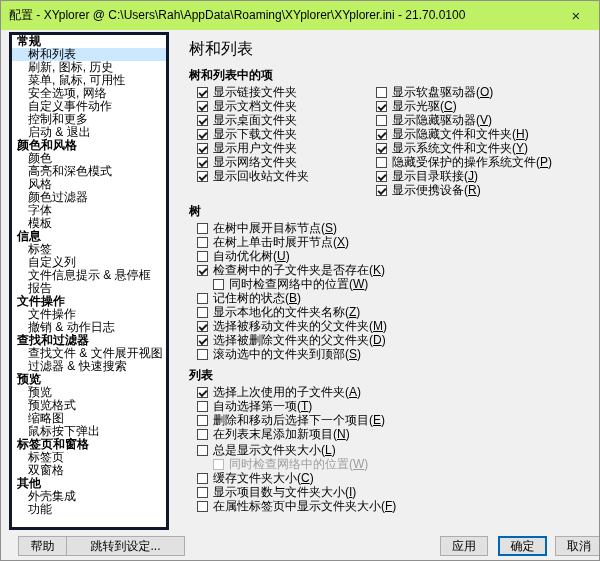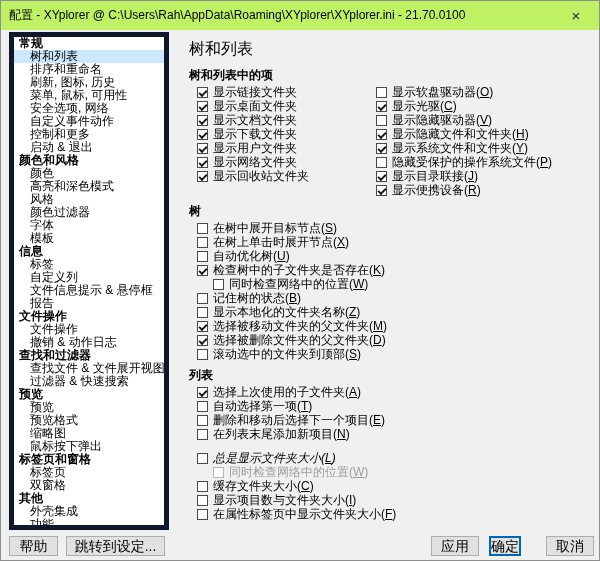--- a/index.html
+++ b/index.html
@@ -32,21 +32,21 @@
     display: flex; align-items: center; justify-content: center;
     font-size: 15px; color: #222;
     cursor: default;
   }
   
   .listbox {
     position: absolute;
     left: 8px; top: 31px;
     width: 160px; height: 498px;
     background: #fff;
-    border: 5px solid #0f172a;
+    border: 3px solid #0f172a;
     overflow: hidden;
   }
   .lb-item {
     height: 13px; line-height: 13px;
     padding-left: 16px;
     white-space: nowrap;
     font-size: 12px;
   }
   .lb-header { font-weight: bold; padding-left: 5px; }
   .lb-item.selected { background: #cce8ff; }
@@ -60,21 +60,21 @@
   .sec-header { font-weight: bold; height: 14px; margin-bottom: 4px; }
   .cols { display: flex; padding-left: 8px; }
   .col-left { width: 179px; }
   .rows { padding-left: 8px; }
   .cb-row {
     display: flex; align-items: center;
     height: 14px;
     white-space: nowrap;
   }
   .cb-row.indent { padding-left: 16px; }
-  .cb-row.gap { margin-top: 10px; font-style: italic; }
+  .cb-row.gap { margin-top: 2px; }
   .cb {
     width: 11px; height: 11px;
     background: #fff;
     border: 1px solid #494949;
     margin-right: 5px;
     position: relative;
     flex: 0 0 11px;
   }
   .cb.checked::after {
     content: "";
@@ -87,48 +87,48 @@
   }
   .cb-row.disabled { color: #9d9d9d; }
   .cb-row.disabled .cb { border-color: #b9b9b9; }
   
   .btn {
     position: absolute;
     top: 535px;
     height: 20px;
     background: #e1e1e1;
     border: 1px solid #adadad;
-    font-size: 14px;
+    font-size: 12px;
     font-family: inherit;
     text-align: center;
     padding: 0;
     line-height: 17px;
+    margin-left: 9px;
   }
   .btn.default { border: 2px solid #0067b8; line-height: 15px; }
   #btn-help   { left: 8px;  width: 49px; }
-  #btn-jump   { left: 65px; width: 99px; }
+  #btn-jump   { left: 56px; width: 119px; }
   #btn-apply  { left: 430px; width: 48px; }
-  #btn-ok     { left: 488px; width: 32px; }
+  #btn-ok     { left: 488px; width: 49px; }
   #btn-cancel { left: 545px; width: 48px; }
   u { text-decoration: underline; }
 </style>
 </head>
 <body>
 
 <div class="window">
 
   <div class="titlebar">
     <span class="titlebar-text">配置 - XYplorer @ C:\Users\Rah\AppData\Roaming\XYplorer\XYplorer.ini - 21.70.0100</span>
     <span class="close-btn">×</span>
   </div>
 
   <div class="listbox" id="sidebar-list">
       <div class="lb-item lb-header">常规</div>
       <div class="lb-item selected">树和列表</div>
-      <div class="lb-item">排序和重命名</div>
       <div class="lb-item">刷新, 图标, 历史</div>
       <div class="lb-item">菜单, 鼠标, 可用性</div>
       <div class="lb-item">安全选项, 网络</div>
       <div class="lb-item">自定义事件动作</div>
       <div class="lb-item">控制和更多</div>
       <div class="lb-item">启动 &amp; 退出</div>
       <div class="lb-item lb-header">颜色和风格</div>
       <div class="lb-item">颜色</div>
       <div class="lb-item">高亮和深色模式</div>
       <div class="lb-item">风格</div>
@@ -165,25 +165,25 @@
     <div class="section">
       <div class="sec-header">树和列表中的项</div>
       <div class="cols">
         <div class="col-left" id="s0-left">
             <div class="cb-row">
               <span class="cb checked"></span>
               <span>显示链接文件夹</span>
             </div>
             <div class="cb-row">
               <span class="cb checked"></span>
+              <span>显示文档文件夹</span>
+            </div>
+            <div class="cb-row">
+              <span class="cb checked"></span>
               <span>显示桌面文件夹</span>
-            </div>
-            <div class="cb-row">
-              <span class="cb checked"></span>
-              <span>显示文档文件夹</span>
             </div>
             <div class="cb-row">
               <span class="cb checked"></span>
               <span>显示下载文件夹</span>
             </div>
             <div class="cb-row">
               <span class="cb checked"></span>
               <span>显示用户文件夹</span>
             </div>
             <div class="cb-row">

